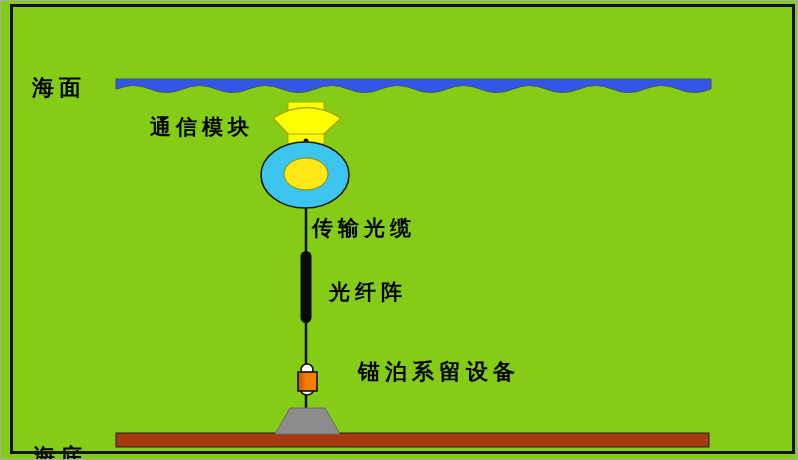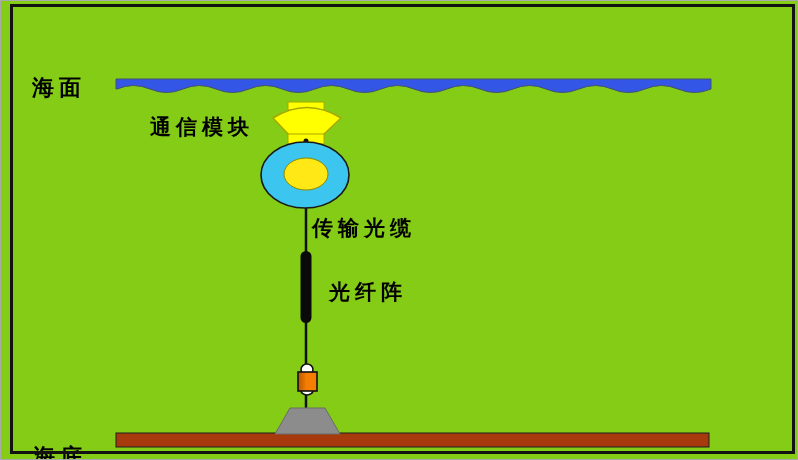--- a/index.html
+++ b/index.html
@@ -69,16 +69,17 @@
 
     <rect x="115" y="432" width="593" height="14" stroke="#1c1c1c" stroke-width="1" fill="#a63a0c"></rect>
 
     <path d="M274,433 L289,407 L324,407 L339,433 Z" stroke="#6a6a6a" stroke-width="1" fill="#8c8c8c"></path>
   </svg>
 
   <div class="lbl lbl-sea-surface">海面</div>
   <div class="lbl lbl-comm-module">通信模块</div>
   <div class="lbl lbl-transmission-cable">传输光缆</div>
   <div class="lbl lbl-fiber-array">光纤阵</div>
+  <div class="lbl lbl-mooring-equipment">锚泊系留设备</div>
   <div class="lbl lbl-seabed">海底</div>
 
   <div class="frame"></div>
 </div>
 
 </body></html>

